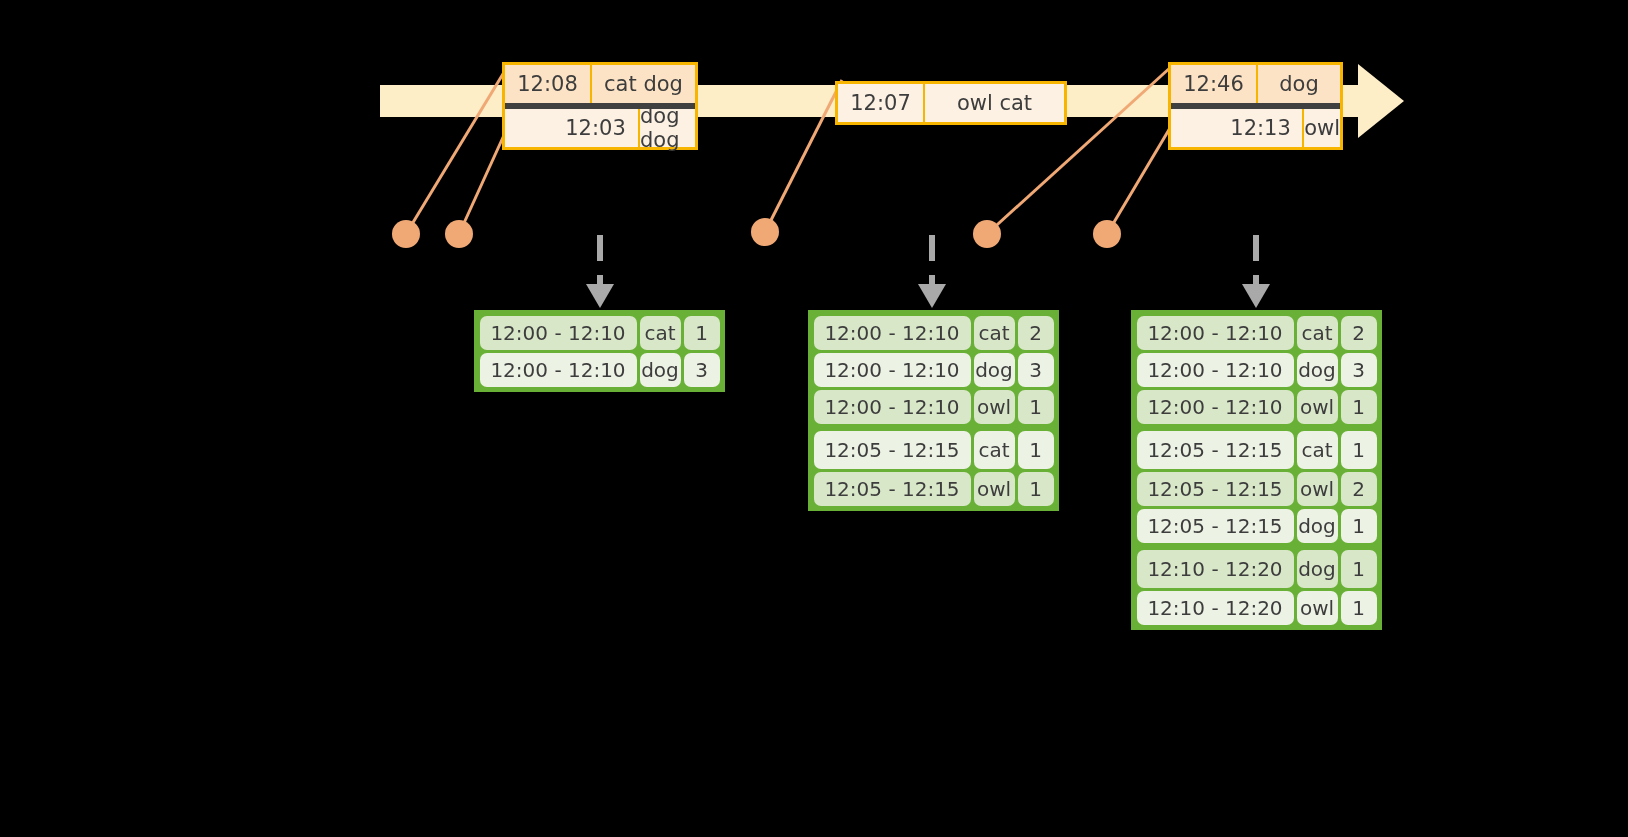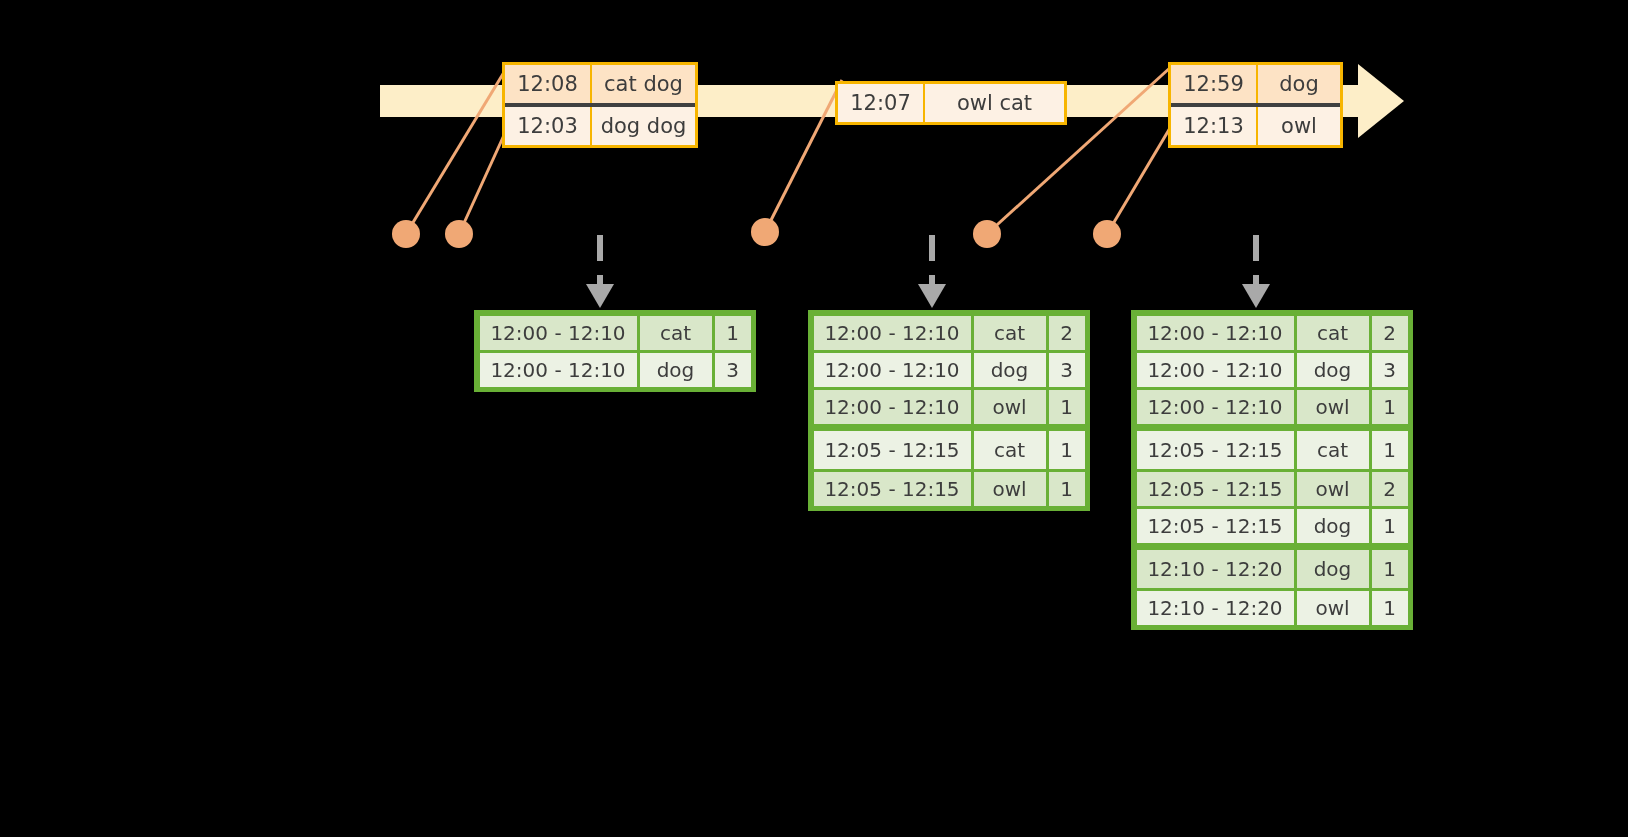--- a/index.html
+++ b/index.html
@@ -7,39 +7,39 @@
        font-family:"DejaVu Sans","Liberation Sans",sans-serif;}
   #stage{position:absolute;left:0;top:0;width:1628px;height:837px;}
 
   
   .tl-bar{position:absolute;left:380px;top:85px;width:985px;height:32px;background:#fdeec8;}
   .tl-head{position:absolute;left:1358px;top:64px;width:0;height:0;
            border-top:37px solid transparent;border-bottom:37px solid transparent;
            border-left:46px solid #fdeec8;}
   .evt-stack{position:absolute;box-sizing:border-box;border:3px solid #f7b500;}
   .evt-stack .r{display:flex;height:38px;}
-  .evt-stack .r+.r{border-top:4px solid #404040;}
+  .evt-stack .r+.r{border-top:6px solid #404040;padding-left:48px;}
   .evt-stack .c1{width:85px;display:flex;align-items:center;justify-content:center;
                  font-size:21px;color:#3d3d3d;border-right:2px solid #f7b500;}
   .evt-stack .c2{flex:1;display:flex;align-items:center;justify-content:center;
                  font-size:21px;color:#3d3d3d;}
   .tone-a{background:#fde3c5;}
   .tone-b{background:#fdf1e4;}
 
   
   svg.lines{position:absolute;left:0;top:0;width:1628px;height:837px;pointer-events:none;}
 
   
   .gt{position:absolute;box-sizing:border-box;border:4px solid #69b036;background:#69b036;}
   .gt .grow{display:flex;height:37px;}
   .gt .grow.sep{border-top:4px solid #69b036;height:41px;}
   .gt .gc{box-sizing:border-box;display:flex;align-items:center;justify-content:center;
-          font-size:20px;color:#3d3d3d;margin:1.5px;}
+          font-size:20px;color:#3d3d3d;margin:1.5px;border-radius:7px;}
   .gt .gc.win{width:157px;}
-  .gt .gc.word{width:72px;}
+  .gt .gc.word{width:41px;}
   .gt .gc.cnt{width:36px;}
   .g-a{background:#d9e7c9;}
   .g-b{background:#ecf2e4;}
 </style>
 </head>
 <body>
 
 <div id="stage">
 
   <div class="tl-bar"></div>
@@ -85,21 +85,21 @@
 
   <div class="evt-stack" style="left:835px;top:81px;width:232px;">
     <div class="r tone-b">
       <div class="c1">12:07</div>
       <div class="c2">owl cat</div>
     </div>
   </div>
 
   <div class="evt-stack" style="left:1168px;top:62px;width:175px;">
     <div class="r tone-a">
-      <div class="c1">12:59</div>
+      <div class="c1">12:46</div>
       <div class="c2">dog</div>
     </div>
     <div class="r tone-b">
       <div class="c1">12:13</div>
       <div class="c2">owl</div>
     </div>
   </div>
 
   <div class="gt" id="gt0" style="left:474px;top:310px;">
       <div class="grow">

